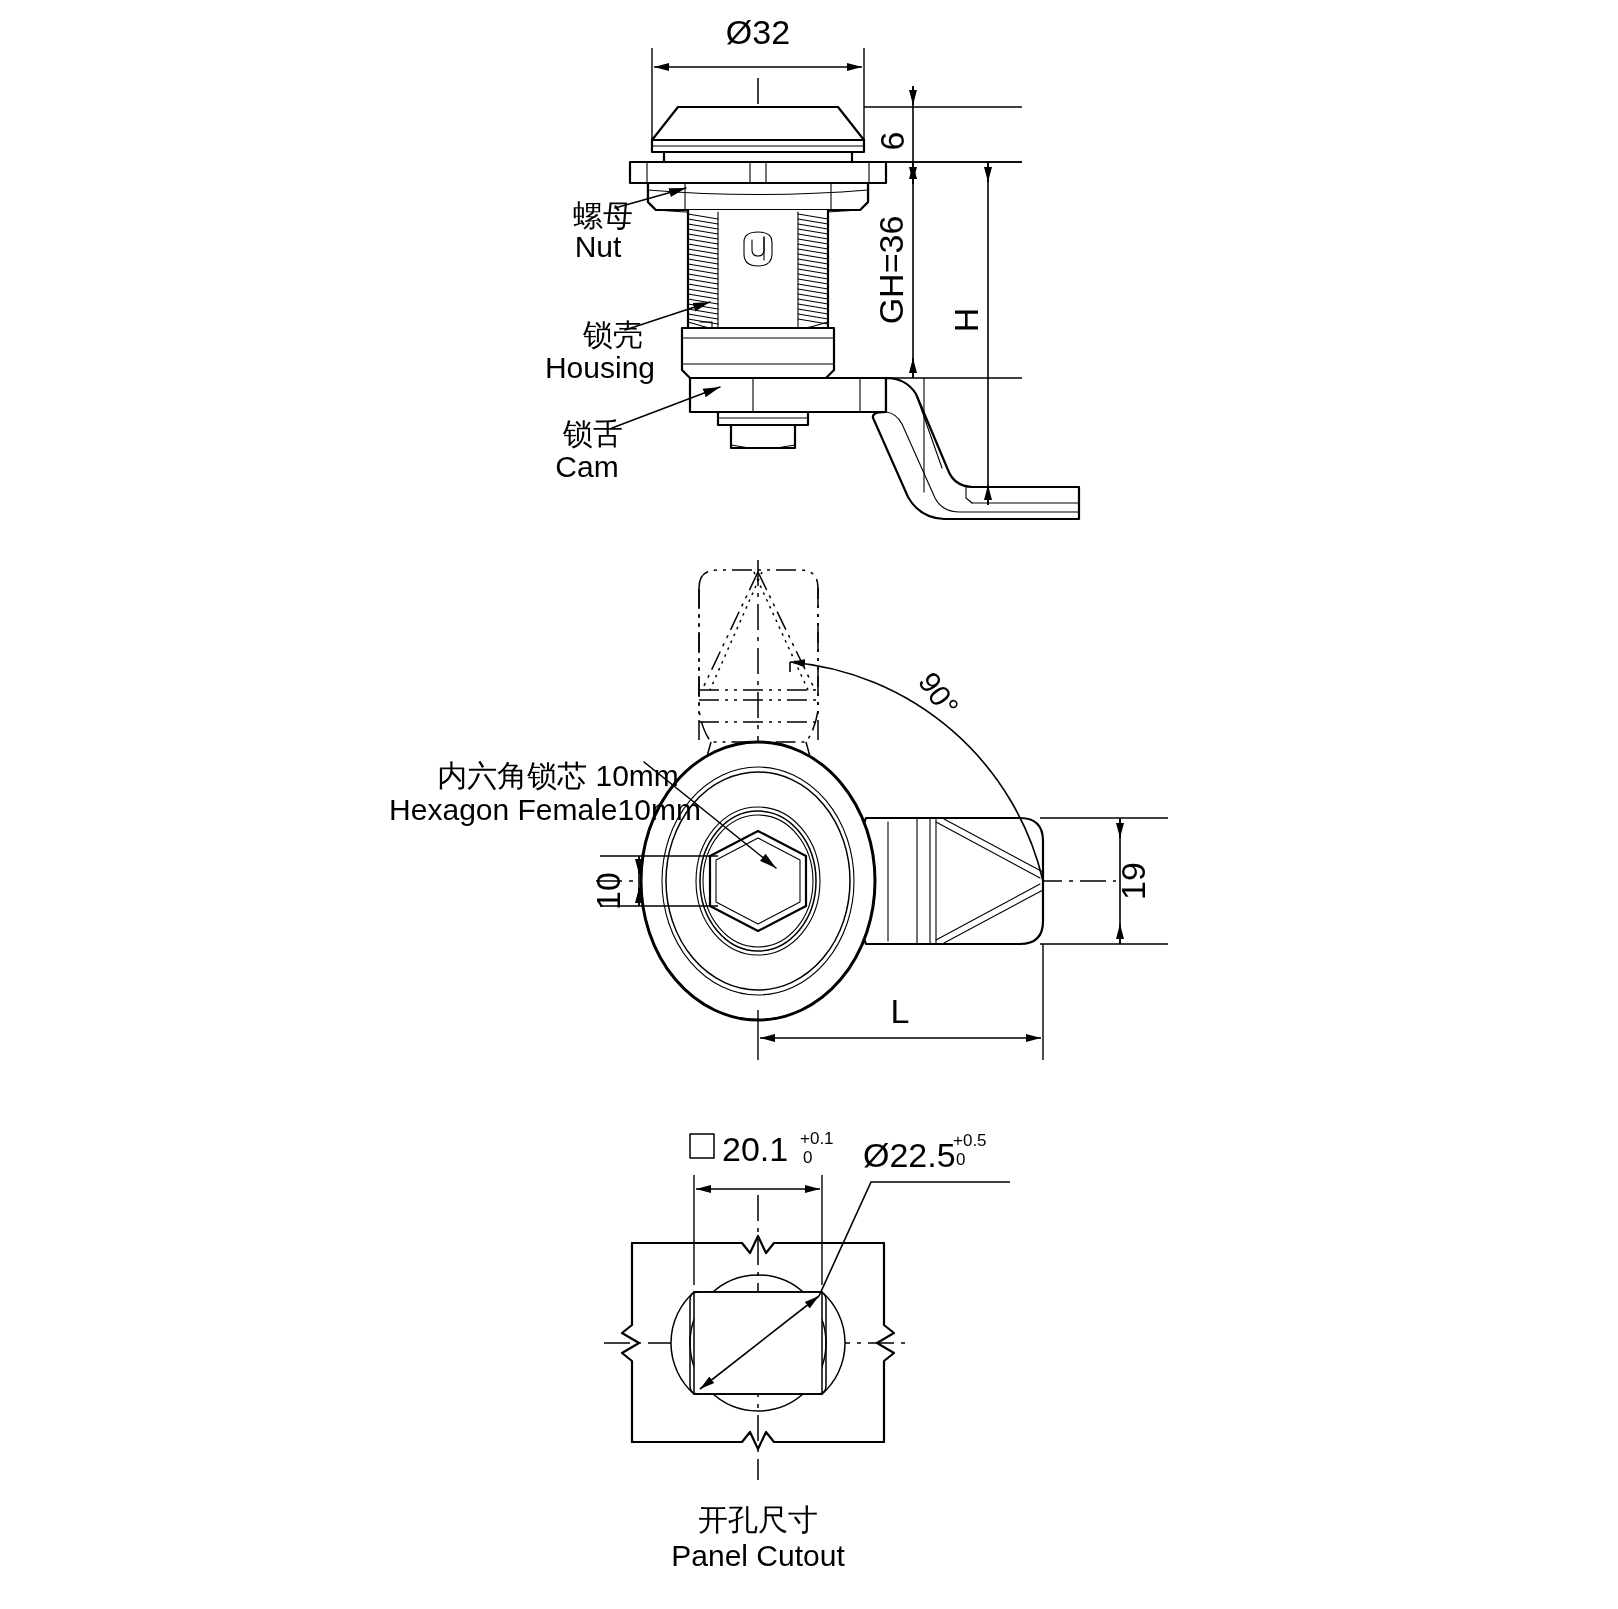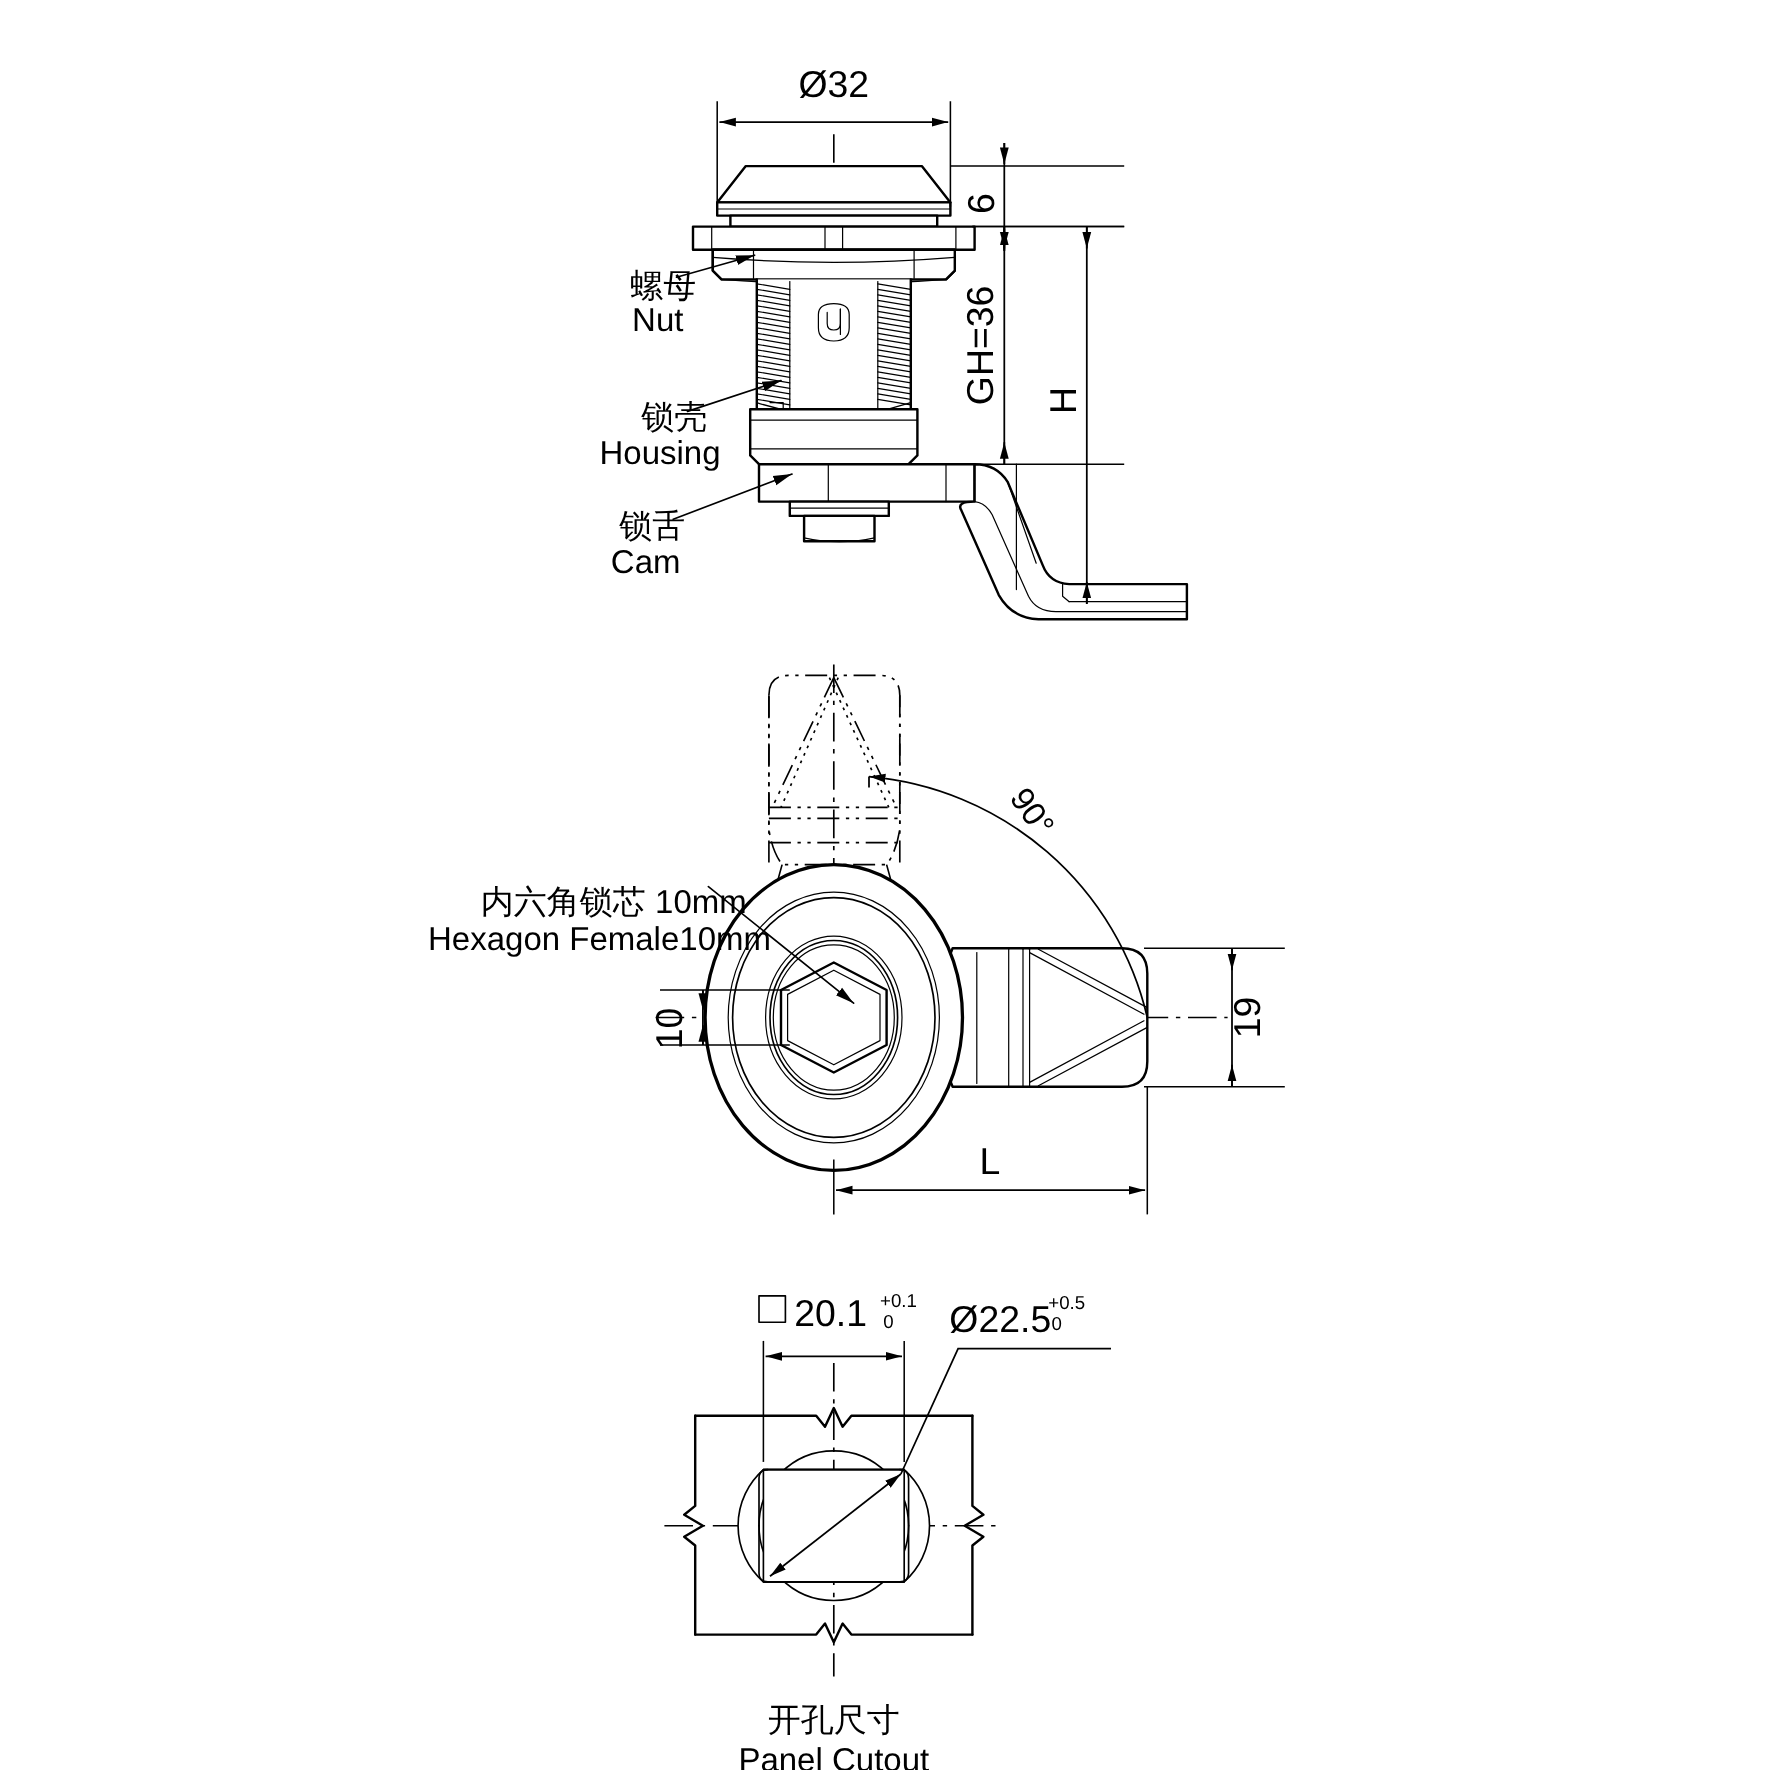--- a/index.html
+++ b/index.html
@@ -14,21 +14,20 @@
     font-family: "Liberation Sans", "DejaVu Sans", sans-serif;
     color: #000000;
     position: relative;
     overflow: hidden;
   }
   #drawing-root {
     position: absolute;
     left: 0; top: 0;
     width: 1618px;
     height: 1229px;
-    margin-top: 44px;
   }
   svg.sheet {
     display: block;
     width: 1618px;
     height: 1609px;
   }
   .ln      { stroke:#000; fill:none; stroke-width:2.2; stroke-linecap:round; stroke-linejoin:round; }
   .ln-thin { stroke:#000; fill:none; stroke-width:1.5; stroke-linecap:round; stroke-linejoin:round; }
   .ln-hair { stroke:#000; fill:none; stroke-width:1.1; stroke-linecap:round; stroke-linejoin:round; }
   .ln-thick{ stroke:#000; fill:none; stroke-width:3.0; stroke-linecap:round; stroke-linejoin:round; }

